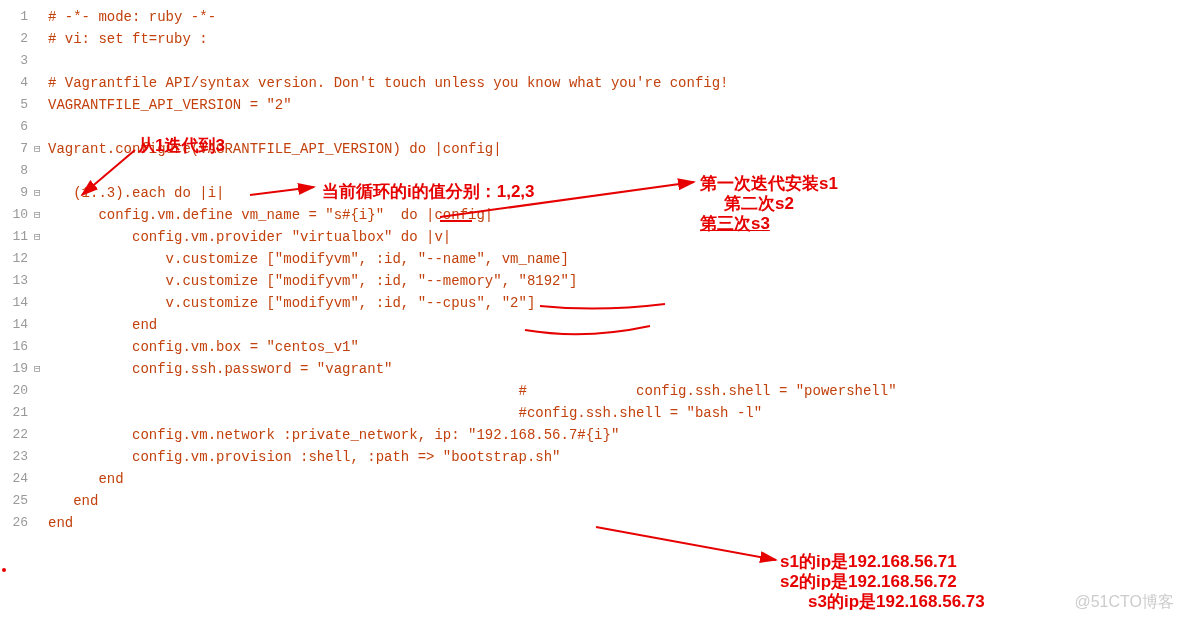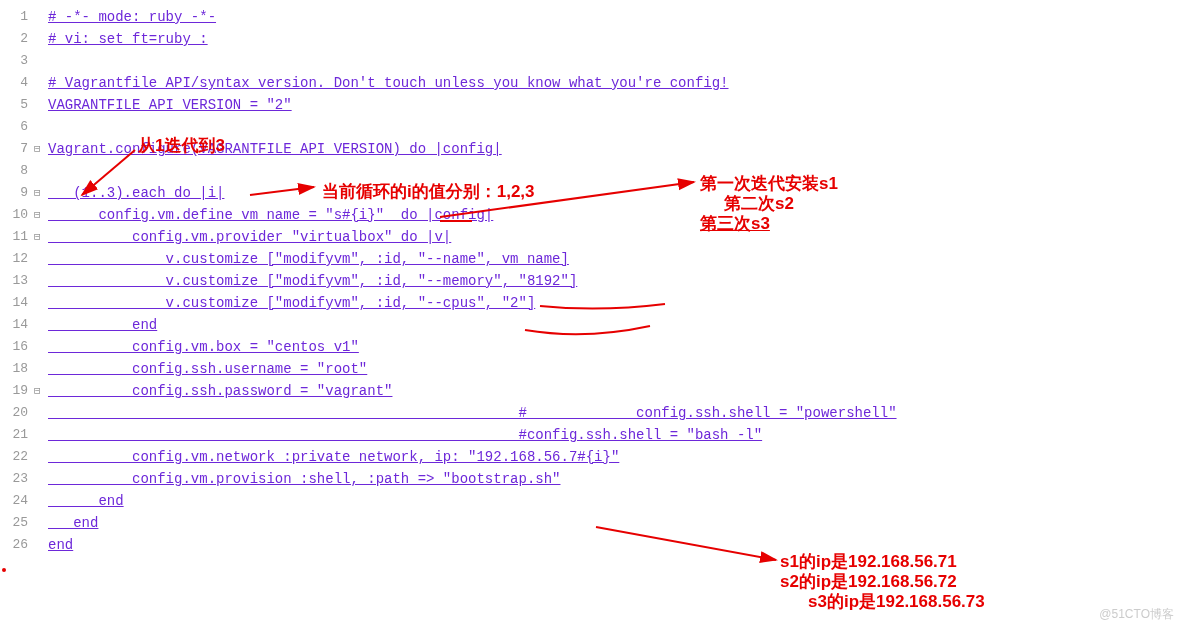--- a/index.html
+++ b/index.html
@@ -34,44 +34,43 @@
   }
   .fold {
     width: 14px;
     flex: 0 0 auto;
     color: #999;
     font-size: 11px;
     text-align: left;
   }
   .code {
     flex: 1 0 auto;
-    color: #6d28d9;
-    text-decoration: underline;
+    color: #c2410c;
   }
   .annot {
     position: absolute;
     color: #e60000;
     font-weight: bold;
     font-family: "Microsoft YaHei", SimSun, sans-serif;
     font-size: 17px;
     white-space: nowrap;
   }
   svg.overlay {
     position: absolute;
     top: 0; left: 0;
     width: 1184px;
     height: 629px;
     pointer-events: none;
   }
   .watermark {
     position: absolute;
     right: 10px;
-    bottom: 6px;
+    bottom: 16px;
     color: #ccc;
-    font-size: 12px;
+    font-size: 16px;
     font-family: sans-serif;
   }
   .dot {
     position:absolute;
     width:4px;height:4px;
     background:#e60000;
     border-radius:50%;
   }
 </style>
 </head>
@@ -87,21 +86,20 @@
     <div class="line"><span class="ln">7</span><span class="fold">⊟</span><span class="code">Vagrant.configure(VAGRANTFILE_API_VERSION) do |config|</span></div>
     <div class="line"><span class="ln">8</span><span class="fold"></span><span class="code"></span></div>
     <div class="line"><span class="ln">9</span><span class="fold">⊟</span><span class="code">   (1..3).each do |i|</span></div>
     <div class="line"><span class="ln">10</span><span class="fold">⊟</span><span class="code">      config.vm.define vm_name = "s#{i}"  do |config|</span></div>
     <div class="line"><span class="ln">11</span><span class="fold">⊟</span><span class="code">          config.vm.provider "virtualbox" do |v|</span></div>
     <div class="line"><span class="ln">12</span><span class="fold"></span><span class="code">              v.customize ["modifyvm", :id, "--name", vm_name]</span></div>
     <div class="line"><span class="ln">13</span><span class="fold"></span><span class="code">              v.customize ["modifyvm", :id, "--memory", "8192"]</span></div>
     <div class="line"><span class="ln">14</span><span class="fold"></span><span class="code">              v.customize ["modifyvm", :id, "--cpus", "2"]</span></div>
     <div class="line"><span class="ln">14</span><span class="fold"></span><span class="code">          end</span></div>
     <div class="line"><span class="ln">16</span><span class="fold"></span><span class="code">          config.vm.box = "centos_v1"</span></div>
-    <div class="line"><span class="ln">18</span><span class="fold"></span><span class="code">          config.ssh.username = "root"</span></div>
     <div class="line"><span class="ln">19</span><span class="fold">⊟</span><span class="code">          config.ssh.password = "vagrant"</span></div>
     <div class="line"><span class="ln">20</span><span class="fold"></span><span class="code">                                                        #             config.ssh.shell = "powershell"</span></div>
     <div class="line"><span class="ln">21</span><span class="fold"></span><span class="code">                                                        #config.ssh.shell = "bash -l"</span></div>
     <div class="line"><span class="ln">22</span><span class="fold"></span><span class="code">          config.vm.network :private_network, ip: "192.168.56.7#{i}"</span></div>
     <div class="line"><span class="ln">23</span><span class="fold"></span><span class="code">          config.vm.provision :shell, :path =&gt; "bootstrap.sh"</span></div>
     <div class="line"><span class="ln">24</span><span class="fold"></span><span class="code">      end</span></div>
     <div class="line"><span class="ln">25</span><span class="fold"></span><span class="code">   end</span></div>
     <div class="line"><span class="ln">26</span><span class="fold"></span><span class="code">end</span></div>
   </div>
 

